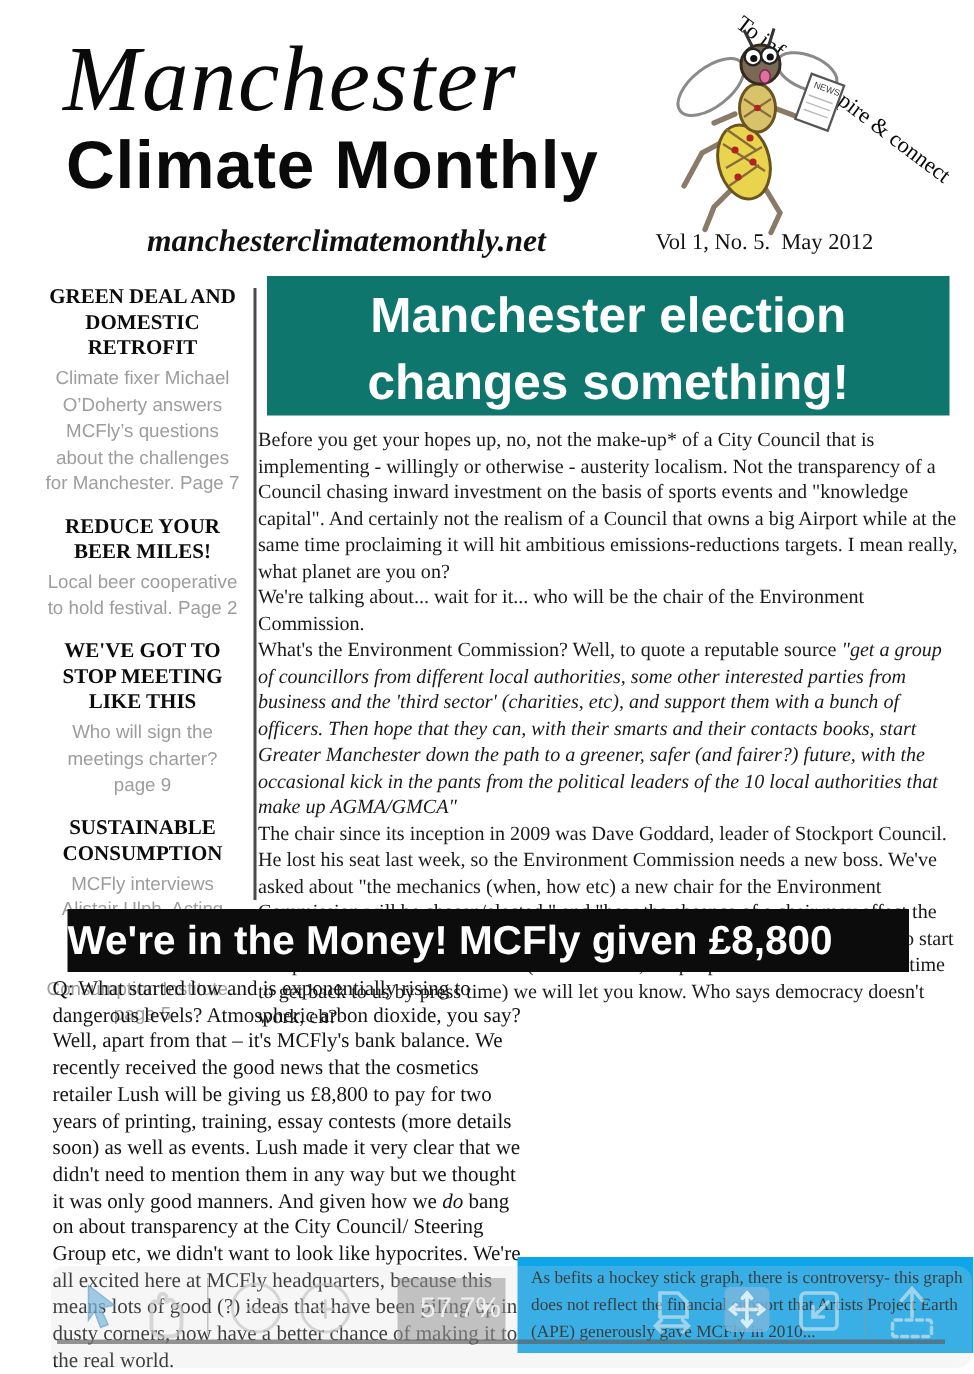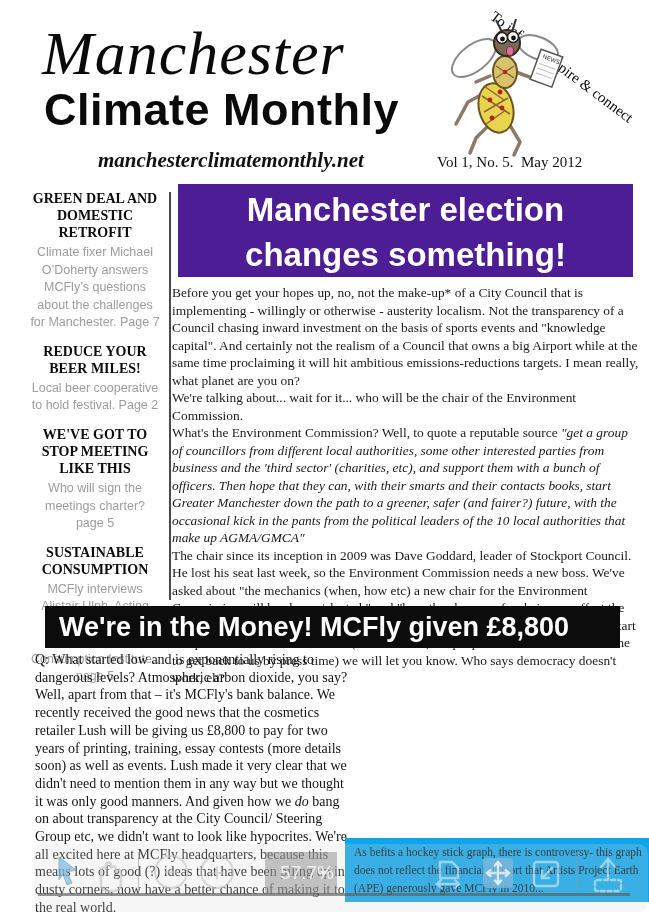--- a/index.html
+++ b/index.html
@@ -14,31 +14,31 @@
   .issue{position:absolute;left:437px;top:154px;font:15px "Liberation Serif",serif;}
   .tagline{position:absolute;left:497px;top:8px;width:210px;font:15px "Liberation Serif",serif;
     transform:rotate(37deg);transform-origin:0 0;color:#0a0a0a;}
   .mascot{position:absolute;left:446px;top:16px;width:122px;height:142px;}
   
   .sidebar{position:absolute;left:30px;top:190px;width:130px;text-align:center;}
   .sb-head{font:bold 14px "Liberation Serif",serif;color:#0c0c0c;line-height:1.22;margin:0 0 3px 0;}
   .sb-body{font:12.5px "Liberation Sans",sans-serif;color:#9d9d9d;line-height:1.4;margin:0 0 11px 0;}
   .col-divider{position:absolute;left:169px;top:192px;width:2px;height:408px;background:#4a4a4a;}
   
-  .lead-box{position:absolute;left:178px;top:184px;width:455px;height:93px;background:#4c1d95;
+  .lead-box{position:absolute;left:178px;top:184px;width:455px;height:93px;background:#0f766e;
     color:#fff;text-align:center;font:bold 33px "Liberation Sans",sans-serif;}
   .lead-box div{line-height:45px;}
   .lead-box div:first-child{margin-top:3px;}
   .article{position:absolute;left:172px;top:284px;width:468px;font:13.4px "Liberation Serif",serif;
     line-height:17.5px;color:#1a1a1a;}
   .article p{margin:0;}
   .q{font-style:italic;}
   
   .money-box{position:absolute;left:45px;top:606px;width:561px;height:42px;background:#0c0c0c;color:#fff;
-    font:bold 27px "Liberation Sans",sans-serif;line-height:42px;padding-left:14px;}
+    font:bold 27px "Liberation Sans",sans-serif;line-height:42px;}
   .money-body{position:absolute;left:35px;top:651px;width:314px;font:14px "Liberation Serif",serif;
     line-height:17.7px;color:#141414;}
   .caption-box{position:absolute;left:345px;top:838px;width:304px;height:64px;background:#0ea5e9;
     font:11.5px "Liberation Serif",serif;line-height:18px;padding:5px 6px 0 9px;box-sizing:border-box;color:#111;}
   
   .toolbar{position:absolute;left:34px;top:844px;width:614px;height:68px;border-radius:10px;
     background:rgba(214,214,214,0.22);}
   .tb-abs{position:absolute;}
   .tb-divider{width:1px;height:38px;background:rgba(150,150,150,0.55);top:8px;}
   .tb-circle{width:34px;height:34px;border:2.5px solid rgba(195,195,195,0.85);border-radius:50%;
@@ -106,21 +106,21 @@
     <path d="M92 50 h17 M92 55 h17 M92 60 h17" stroke="#bbb" stroke-width="1"></path>
   </g>
 </svg>
 
 <div class="sidebar">
   <p class="sb-head">GREEN DEAL AND DOMESTIC RETROFIT</p>
   <p class="sb-body">Climate fixer Michael O’Doherty answers MCFly’s questions about the challenges for Manchester. Page 7</p>
   <p class="sb-head">REDUCE YOUR BEER MILES!</p>
   <p class="sb-body">Local beer cooperative to hold festival. Page 2</p>
   <p class="sb-head">WE'VE GOT TO STOP MEETING LIKE THIS</p>
-  <p class="sb-body">Who will sign the meetings charter? page 5</p>
+  <p class="sb-body">Who will sign the meetings charter? page 9</p>
   <p class="sb-head">SUSTAINABLE CONSUMPTION</p>
   <p class="sb-body">MCFly interviews Alistair Ulph, Acting Director of the Sustainable Consumption Institute.. page 5</p>
 </div>
 <div class="col-divider"></div>
 
 <div class="lead-box">
   <div>Manchester election</div>
   <div>changes something!</div>
 </div>
 <div class="article">

